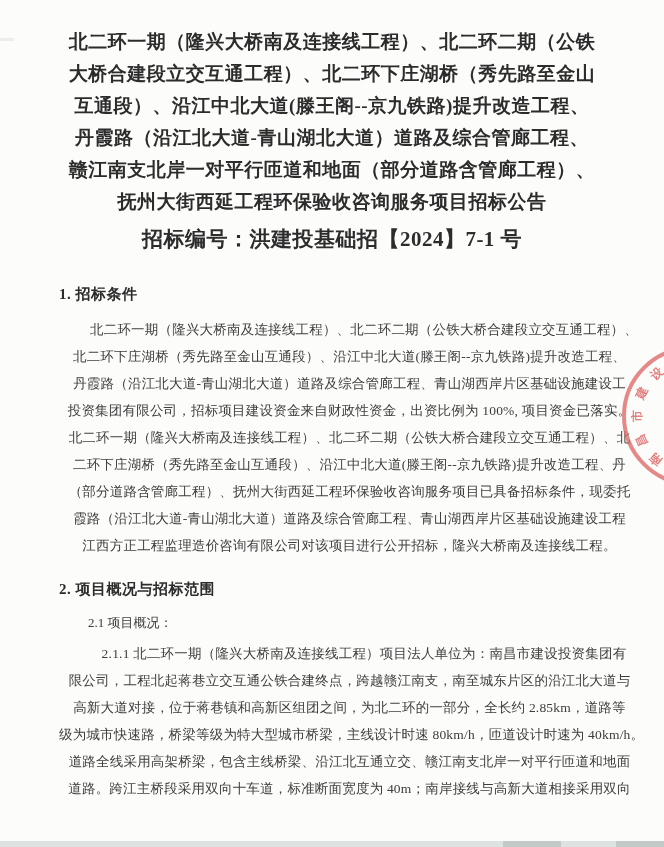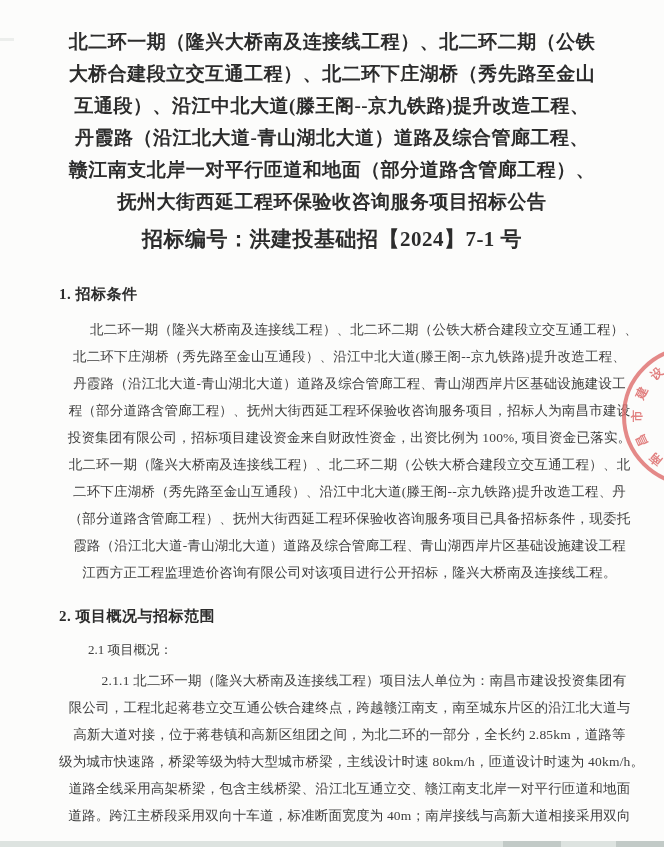--- a/index.html
+++ b/index.html
@@ -130,21 +130,20 @@
   </header>
 
   <main class="doc-body">
 
     <h2 class="sec-heading">1. 招标条件</h2>
 
     <div class="para">
       <div class="line indent">北二环一期（隆兴大桥南及连接线工程）、北二环二期（公铁大桥合建段立交互通工程）、</div>
       <div class="line">北二环下庄湖桥（秀先路至金山互通段）、沿江中北大道(滕王阁--京九铁路)提升改造工程、</div>
       <div class="line">丹霞路（沿江北大道-青山湖北大道）道路及综合管廊工程、青山湖西岸片区基础设施建设工</div>
-      <div class="line">程（部分道路含管廊工程）、抚州大街西延工程环保验收咨询服务项目，招标人为南昌市建设</div>
       <div class="line">投资集团有限公司，招标项目建设资金来自财政性资金，出资比例为 100%, 项目资金已落实。</div>
       <div class="line">北二环一期（隆兴大桥南及连接线工程）、北二环二期（公铁大桥合建段立交互通工程）、北</div>
       <div class="line">二环下庄湖桥（秀先路至金山互通段）、沿江中北大道(滕王阁--京九铁路)提升改造工程、丹</div>
       <div class="line">（部分道路含管廊工程）、抚州大街西延工程环保验收咨询服务项目已具备招标条件，现委托</div>
       <div class="line">霞路（沿江北大道-青山湖北大道）道路及综合管廊工程、青山湖西岸片区基础设施建设工程</div>
       <div class="line">江西方正工程监理造价咨询有限公司对该项目进行公开招标，隆兴大桥南及连接线工程。</div>
     </div>
 
     <h2 class="sec-heading s2">2. 项目概况与招标范围</h2>
 

